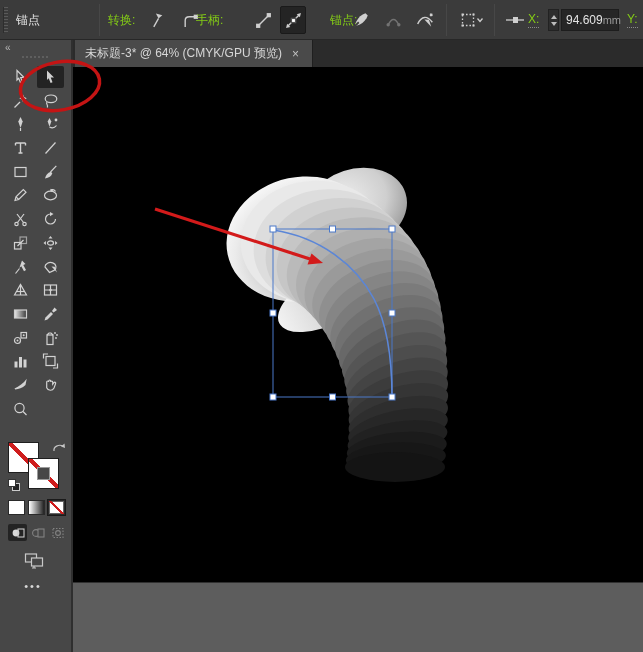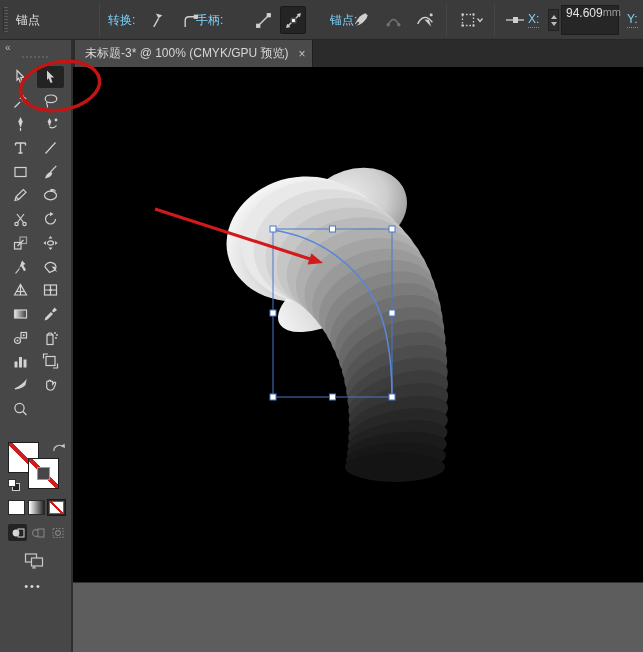--- a/index.html
+++ b/index.html
@@ -4,41 +4,41 @@
 <style>
   * { margin:0; padding:0; box-sizing:border-box; }
   html,body { width:643px; height:652px; background:#3b3b3b; overflow:hidden;
               font-family:"Liberation Sans","DejaVu Sans",sans-serif; }
   .app { position:relative; width:643px; height:652px; background:#3b3b3b;border-radius:13px; }
 
   
   .control-bar { position:absolute; left:0; top:0; width:643px; height:40px;
                  background:#3b3b3b; border-bottom:1px solid #272727; }
   .cb-item { position:absolute; top:0; height:40px; display:flex; align-items:center; }
-  .cb-label { color:#7dd3fc; font-size:12px; white-space:nowrap; }
+  .cb-label { color:#84cc16; font-size:12px; white-space:nowrap; }
   .cb-title { color:#e2e2e2; font-size:12px; }
   .cb-grip { position:absolute; left:3px; top:7px; width:5px; height:26px;
              background:repeating-linear-gradient(#5a5a5a 0 1px, transparent 1px 3px);
              border-left:1px solid #2d2d2d; }
   .cb-sep { position:absolute; top:4px; width:1px; height:32px; background:#2e2e2e;
             border-right:1px solid #474747; }
   .icon-btn { width:26px; height:28px; display:flex; align-items:center; justify-content:center;
               border-radius:2px; }
   .icon-btn svg { stroke:#cfcfcf; fill:none; stroke-width:1.3; }
   .icon-btn .fl { fill:#cfcfcf; stroke:none; }
   .icon-btn.pressed { background:#242424; border:1px solid #1a1a1a; }
   .icon-btn.disabled { opacity:.38; }
   .dotted-underline { border-bottom:1px dotted #8a8a8a; padding-bottom:1px; }
   .stepper { width:11px; height:22px; background:#2e2e2e; border:1px solid #222;
              display:flex; flex-direction:column; align-items:center; justify-content:center; gap:3px; }
   .stepper i { width:0; height:0; border-left:3px solid transparent; border-right:3px solid transparent; }
   .stepper .up { border-bottom:4px solid #bdbdbd; }
   .stepper .dn { border-top:4px solid #bdbdbd; }
-  .num-input { width:58px; height:30px; background:#262626; border:1px solid #1d1d1d;
-               color:#e4e4e4; font-size:12px; display:flex; 
+  .num-input { width:58px; height:22px; background:#262626; border:1px solid #1d1d1d;
+               color:#e4e4e4; font-size:12px; display:flex; align-items:center;
                padding:0 4px; margin-left:2px; }
   .num-input .unit { color:#9a9a9a; margin-left:auto; font-size:11px; }
 
   
   .tools-panel { position:absolute; left:0; top:40px; width:73px; height:612px;
                  background:#474747; border-right:2px solid #2f2f2f; }
   .panel-collapse { position:absolute; left:5px; top:2px; color:#b5b5b5; font-size:10px;
                     letter-spacing:-1px; }
   .panel-grip { position:absolute; left:22px; top:16px; width:28px; height:2px;
                 background:repeating-linear-gradient(90deg,#5f5f5f 0 2px, transparent 2px 4px); }
@@ -475,21 +475,21 @@
           <rect x="7.5" y="6" width="11" height="8" fill="#474747"></rect>
         <path d="M10 14 v2 M8 16 h4"></path>
       </svg>
     </div>
 
     <div class="panel-more">•••</div>
   </div>
 
   <div class="tab-bar">
     <div class="doc-tab">
-      <span class="title">未标题-3* @ 100% (CMYK/GPU 预览)</span>
+      <span class="title">未标题-3* @ 64% (CMYK/GPU 预览)</span>
       <span class="close">×</span>
     </div>
   </div>
 
   <div class="canvas">
     <svg id="art" width="570" height="515" viewBox="0 0 570 515">
       <defs>
         <radialGradient id="gHead" cx="0.58" cy="0.62" r="0.72">
           <stop offset="0" stop-color="#b2b2b2"></stop>
           <stop offset="0.45" stop-color="#c6c6c6"></stop>

